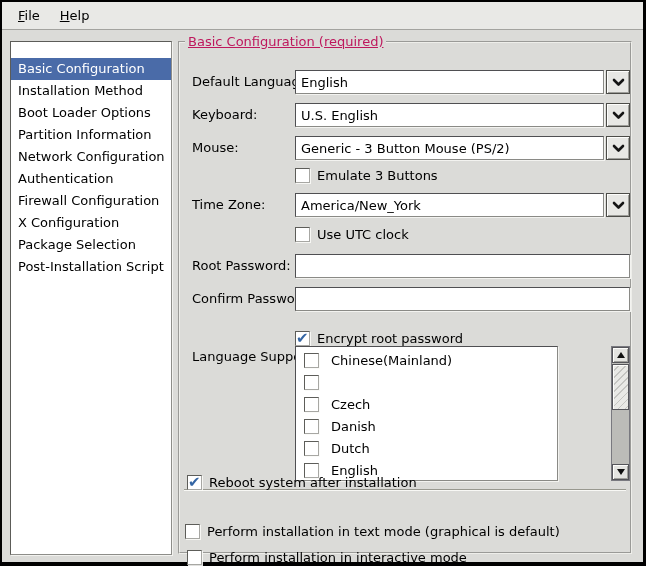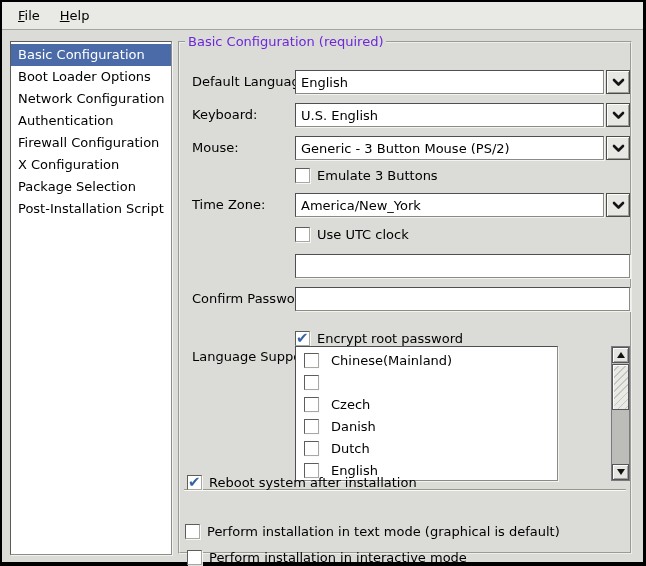--- a/index.html
+++ b/index.html
@@ -22,33 +22,33 @@
     display:inline-block; padding:3px 10px; cursor:default;
   }
   .menu-item::first-letter { text-decoration:underline; }
   
   .content { position:absolute; left:0; top:29px; right:0; bottom:0; }
   
   .sidebar {
     position:absolute; left:8px; top:10px; width:162px; height:514px;
     background:#fff; border:1px solid;
     border-color:#5c5c58 #8d8d89 #8d8d89 #5c5c58;
-    box-shadow:1px 1px 0 #f2f2ef; padding-top:2px; overflow:hidden;
+    box-shadow:1px 1px 0 #f2f2ef; padding-top:16px; overflow:hidden;
   }
   .side-item {
     height:22px; line-height:22px; padding-left:7px; white-space:nowrap; cursor:default;
   }
   .side-item.selected { background:var(--selection,#4a6ba8); color:#fff; }
   
   fieldset.panel {
     position:absolute; left:176px; top:3px; width:454px; height:520px;
     border:2px groove #eeeeea; background:transparent;
   }
   fieldset.panel legend {
-    margin-left:5px; padding:0 3px; color:#6d28d9;
+    margin-left:5px; padding:0 3px; color:#be185d;text-decoration:underline;
   }
   .flabel { position:absolute; left:12px; white-space:nowrap; }
   
   .entry, .combo {
     position:absolute; left:115px; width:335px; height:24px;
   }
   .entry {
     background:#fff; border:1px solid;
     border-color:#4f4f52 #8a8a86 #8a8a86 #4f4f52;
     box-shadow:1px 1px 0 #f3f3f0;
@@ -120,21 +120,23 @@
 
   <div class="menubar">
     <span class="menu-item">File</span>
     <span class="menu-item">Help</span>
   </div>
 
   <div class="content">
 
     <div class="sidebar">
       <div class="side-item selected">Basic Configuration</div>
+      <div class="side-item">Installation Method</div>
       <div class="side-item">Boot Loader Options</div>
+      <div class="side-item">Partition Information</div>
       <div class="side-item">Network Configuration</div>
       <div class="side-item">Authentication</div>
       <div class="side-item">Firewall Configuration</div>
       <div class="side-item">X Configuration</div>
       <div class="side-item">Package Selection</div>
       <div class="side-item">Post-Installation Script</div>
     </div>
 
     <fieldset class="panel">
       <legend>Basic Configuration (required)</legend>
@@ -182,20 +184,21 @@
               <path d="M2 2 L6.5 6.5 L11 2" stroke="#141414" stroke-width="2.6" fill="none" stroke-linecap="round" stroke-linejoin="round"></path>
             </svg>
         </div>
       </div>
 
       <div class="cbrow" style="left:115px; top:177px">
         <span class="cb"></span>
         <span class="cblabel">Use UTC clock</span>
       </div>
 
+      <span class="flabel" style="top:209px">Root Password:</span>
       <input class="entry" style="top: 205px;" type="password" value="">
 
       <span class="flabel" style="top:242px">Confirm Password:</span>
       <input class="entry" style="top: 238px;" type="password" value="">
 
       <div class="cbrow" style="left:115px; top:281px">
         <span class="cb checked"></span>
         <span class="cblabel">Encrypt root password</span>
       </div>
 

